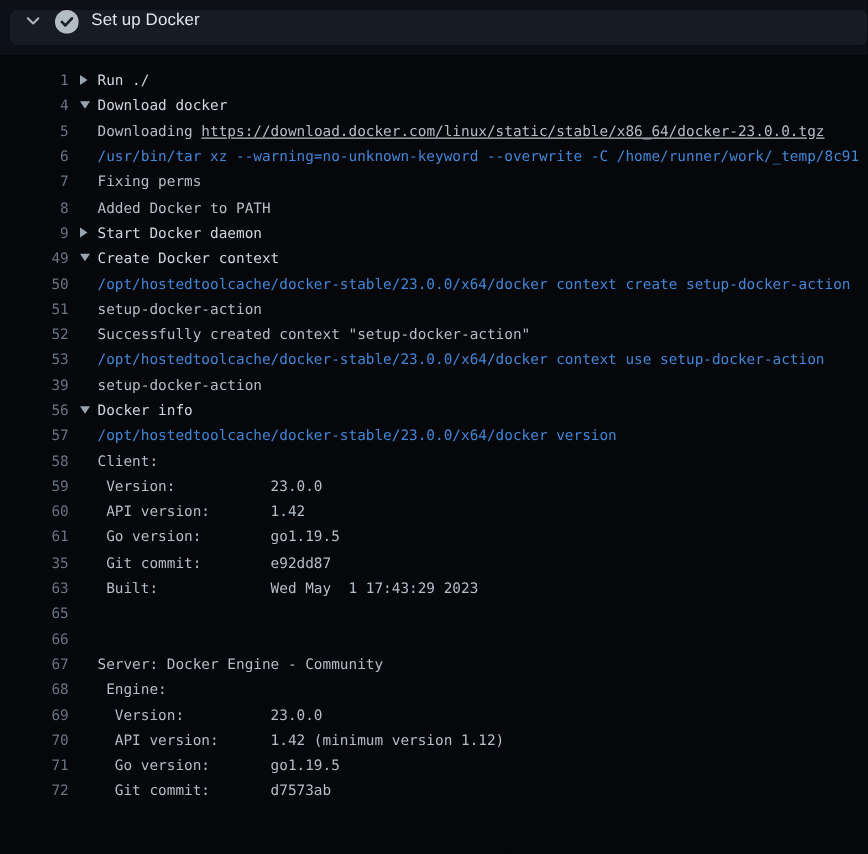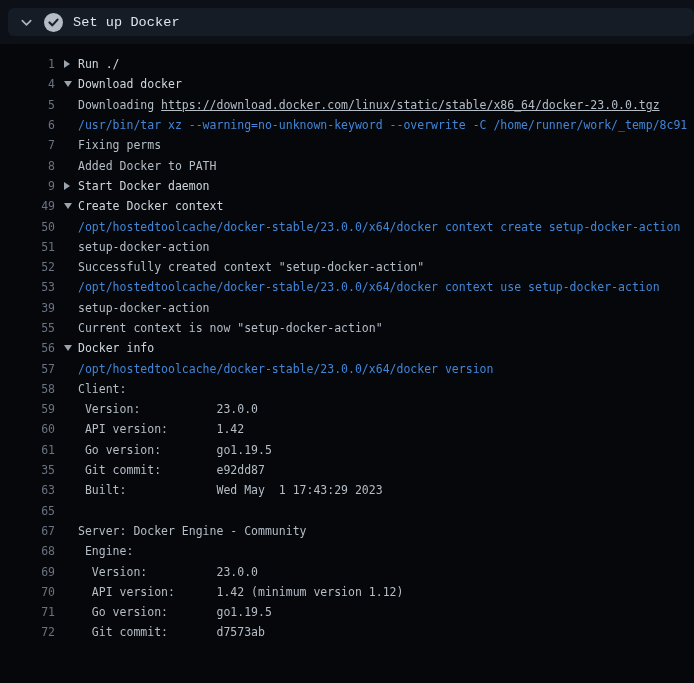--- a/index.html
+++ b/index.html
@@ -9,24 +9,23 @@
     font-family:"Liberation Sans", sans-serif;
     position:relative;
   }
   .page { position:absolute; inset:0; }
 
   
   .step-header {
     position:absolute; top:8px; left:8px; right:0; height:28px;
     background:var(--header-bg,#161c25);
     border-radius:6px;
-    display:flex; align-items:center;
+    display:flex; align-items:flex-start;
     padding-left:10px;
     cursor:pointer;
-    font-family:Liberation Mono, monospace;
   }
   .chev { width:16px; height:16px; margin-right:10px; display:flex; align-items:center; justify-content:center; }
   .status { width:19px; height:19px; margin-right:10px; display:flex; align-items:center; justify-content:center; }
   .title {
     color:#dfe6ec; font-size:13.5px; font-weight:500; letter-spacing:.1px;
   }
 
   
   .log {
     position:absolute; top:44px; left:0; right:0; bottom:0;
@@ -88,30 +87,30 @@
       <div class="row"><span class="ln">6</span><span class="arr"></span><span class="txt command">/usr/bin/tar xz --warning=no-unknown-keyword --overwrite -C /home/runner/work/_temp/8c91</span></div>
       <div class="row"><span class="ln">7</span><span class="arr"></span><span class="txt plain">Fixing perms</span></div>
       <div class="row"><span class="ln">8</span><span class="arr"></span><span class="txt plain">Added Docker to PATH</span></div>
       <div class="row"><span class="ln">9</span><span class="arr"><i class="tri right"></i></span><span class="txt group-collapsed">Start Docker daemon</span></div>
       <div class="row"><span class="ln">49</span><span class="arr"><i class="tri down"></i></span><span class="txt group-expanded">Create Docker context</span></div>
       <div class="row"><span class="ln">50</span><span class="arr"></span><span class="txt command">/opt/hostedtoolcache/docker-stable/23.0.0/x64/docker context create setup-docker-action</span></div>
       <div class="row"><span class="ln">51</span><span class="arr"></span><span class="txt plain">setup-docker-action</span></div>
       <div class="row"><span class="ln">52</span><span class="arr"></span><span class="txt plain">Successfully created context "setup-docker-action"</span></div>
       <div class="row"><span class="ln">53</span><span class="arr"></span><span class="txt command">/opt/hostedtoolcache/docker-stable/23.0.0/x64/docker context use setup-docker-action</span></div>
       <div class="row"><span class="ln">39</span><span class="arr"></span><span class="txt plain">setup-docker-action</span></div>
-      <div class="row"><span class="ln">55</span><span class="arr"></span><span class="txt plain">Current context is now "setup-docker-action"</span></div>
       <div class="row"><span class="ln">56</span><span class="arr"><i class="tri down"></i></span><span class="txt group-expanded">Docker info</span></div>
       <div class="row"><span class="ln">57</span><span class="arr"></span><span class="txt command">/opt/hostedtoolcache/docker-stable/23.0.0/x64/docker version</span></div>
       <div class="row"><span class="ln">58</span><span class="arr"></span><span class="txt plain">Client:</span></div>
       <div class="row"><span class="ln">59</span><span class="arr"></span><span class="txt plain"> Version:           23.0.0</span></div>
       <div class="row"><span class="ln">60</span><span class="arr"></span><span class="txt plain"> API version:       1.42</span></div>
       <div class="row"><span class="ln">61</span><span class="arr"></span><span class="txt plain"> Go version:        go1.19.5</span></div>
       <div class="row"><span class="ln">35</span><span class="arr"></span><span class="txt plain"> Git commit:        e92dd87</span></div>
       <div class="row"><span class="ln">63</span><span class="arr"></span><span class="txt plain"> Built:             Wed May  1 17:43:29 2023</span></div>
       <div class="row"><span class="ln">65</span><span class="arr"></span></div>
+      <div class="row"><span class="ln">66</span><span class="arr"></span><span class="txt plain"></span></div>
       <div class="row"><span class="ln">67</span><span class="arr"></span><span class="txt plain">Server: Docker Engine - Community</span></div>
       <div class="row"><span class="ln">68</span><span class="arr"></span><span class="txt plain"> Engine:</span></div>
       <div class="row"><span class="ln">69</span><span class="arr"></span><span class="txt plain">  Version:          23.0.0</span></div>
       <div class="row"><span class="ln">70</span><span class="arr"></span><span class="txt plain">  API version:      1.42 (minimum version 1.12)</span></div>
       <div class="row"><span class="ln">71</span><span class="arr"></span><span class="txt plain">  Go version:       go1.19.5</span></div>
       <div class="row"><span class="ln">72</span><span class="arr"></span><span class="txt plain">  Git commit:       d7573ab</span></div>
     </div>
 
 </div>
 

